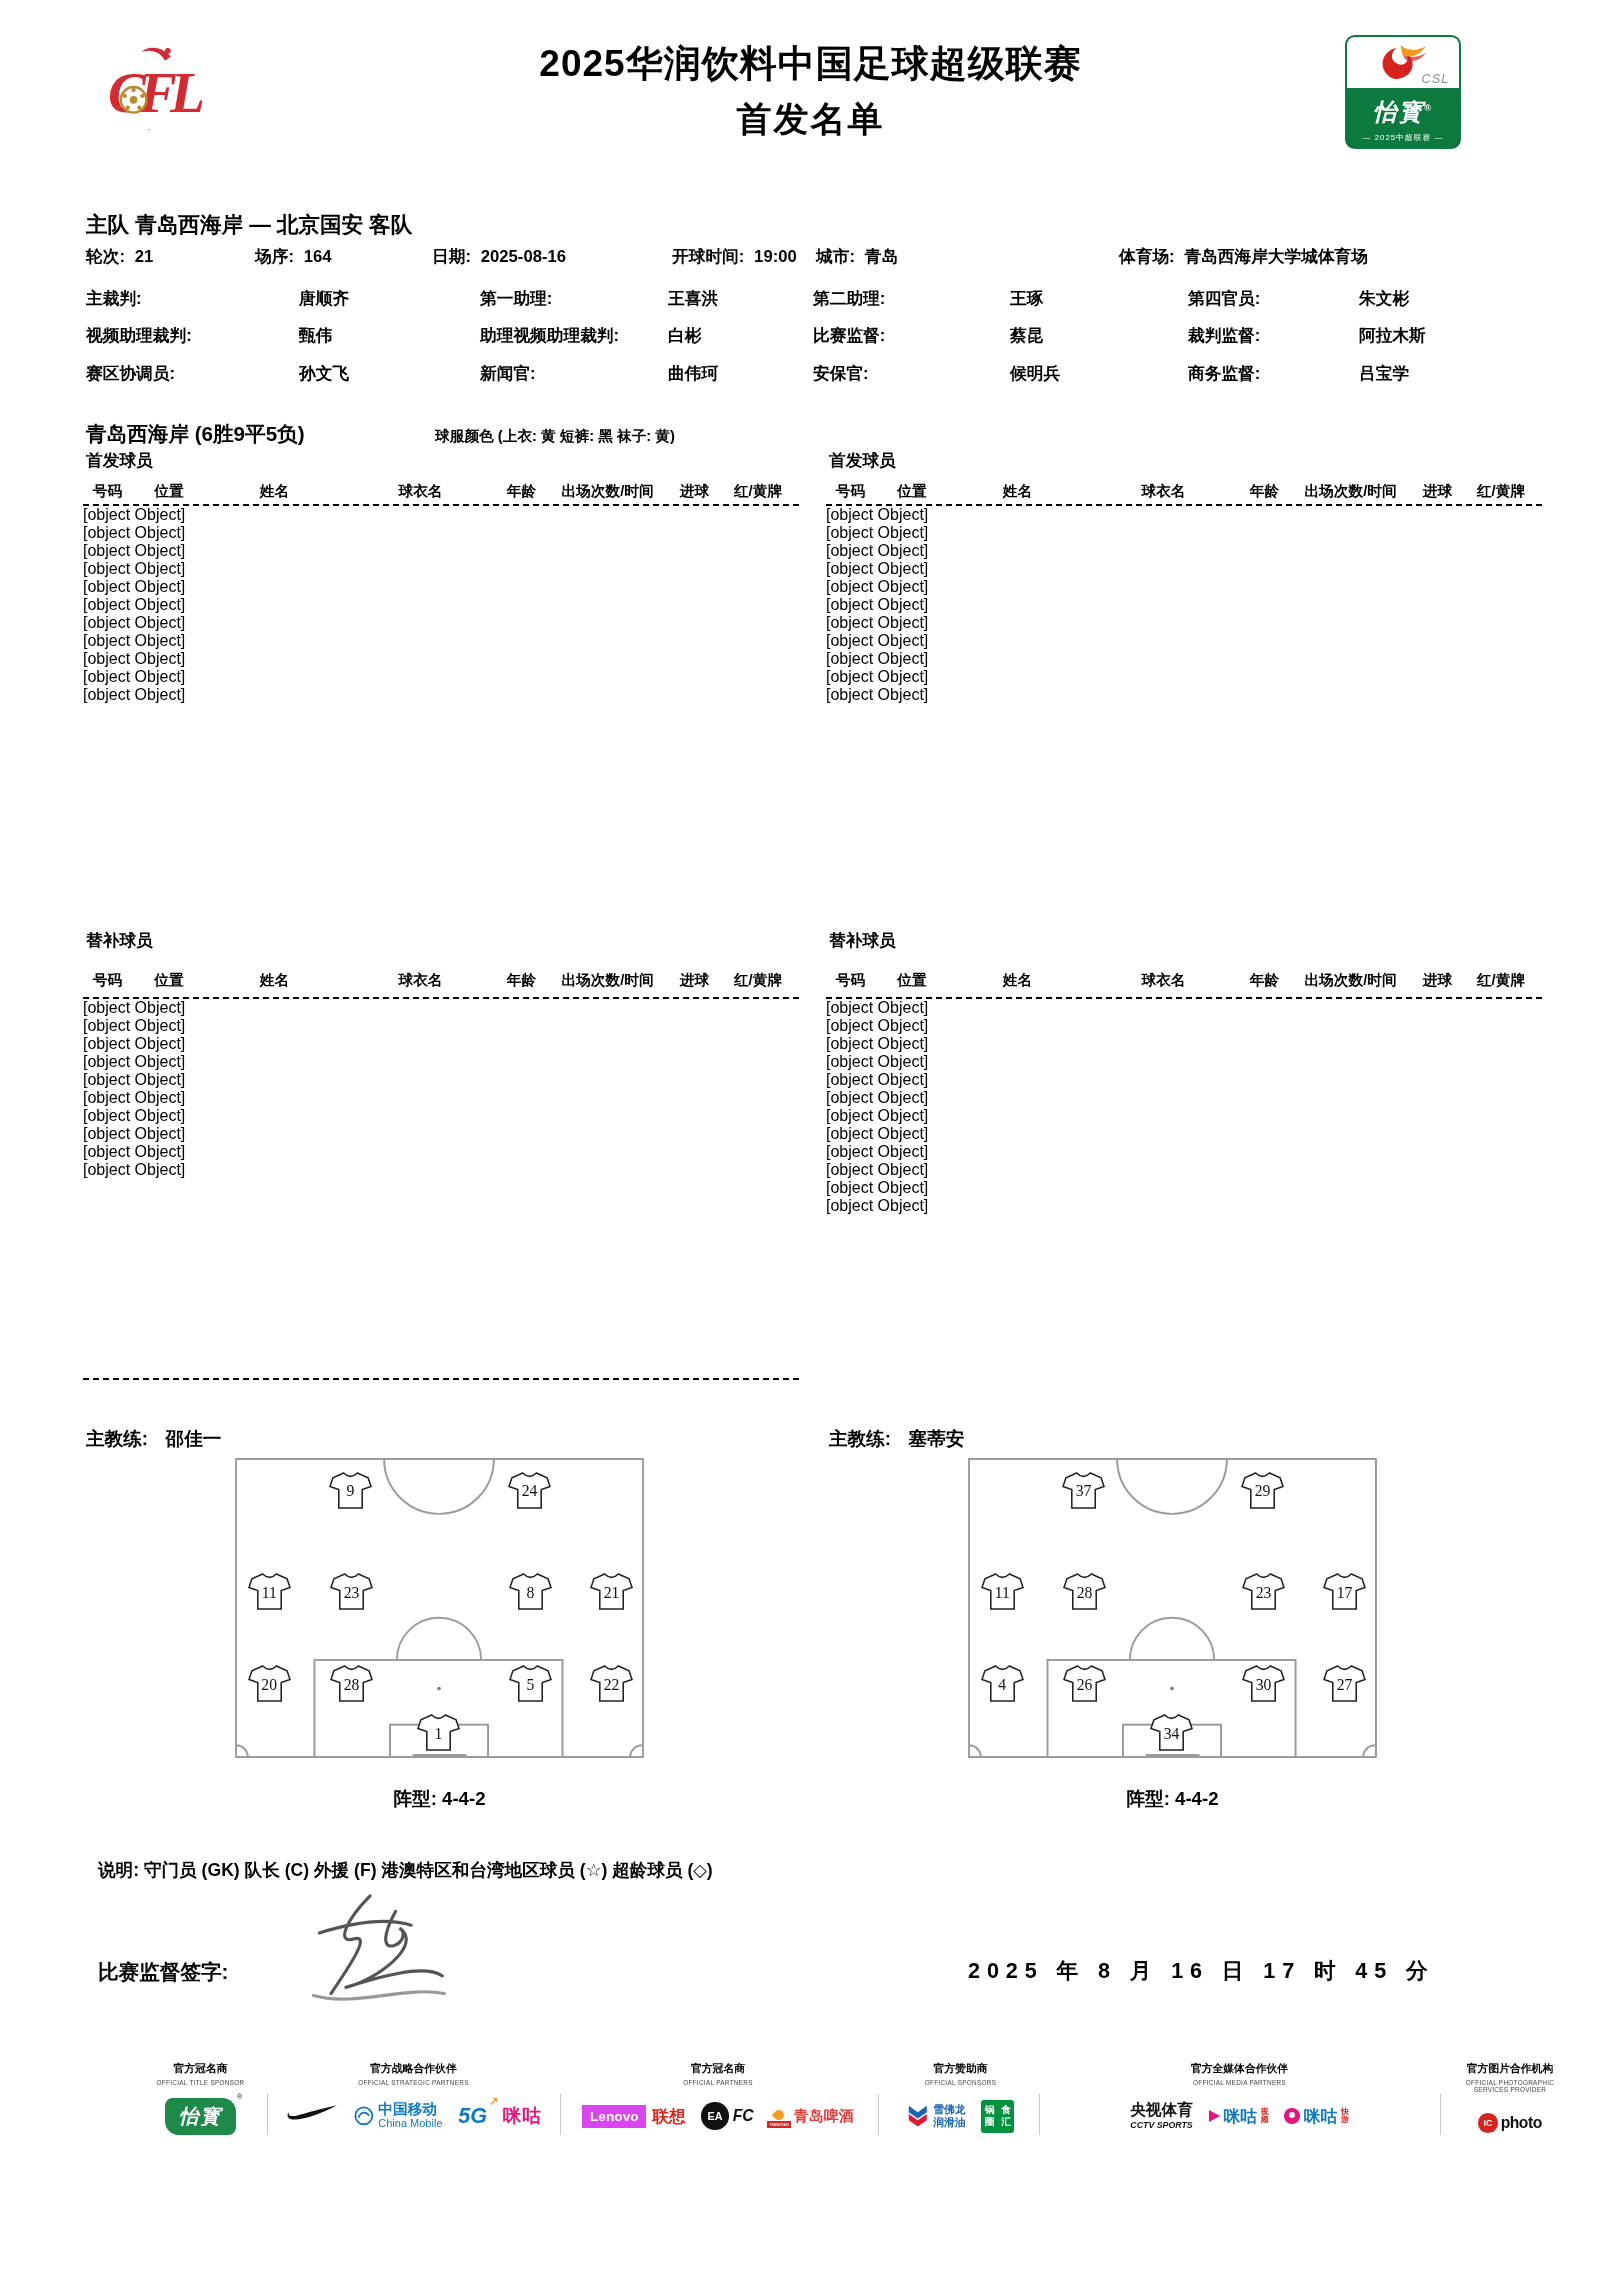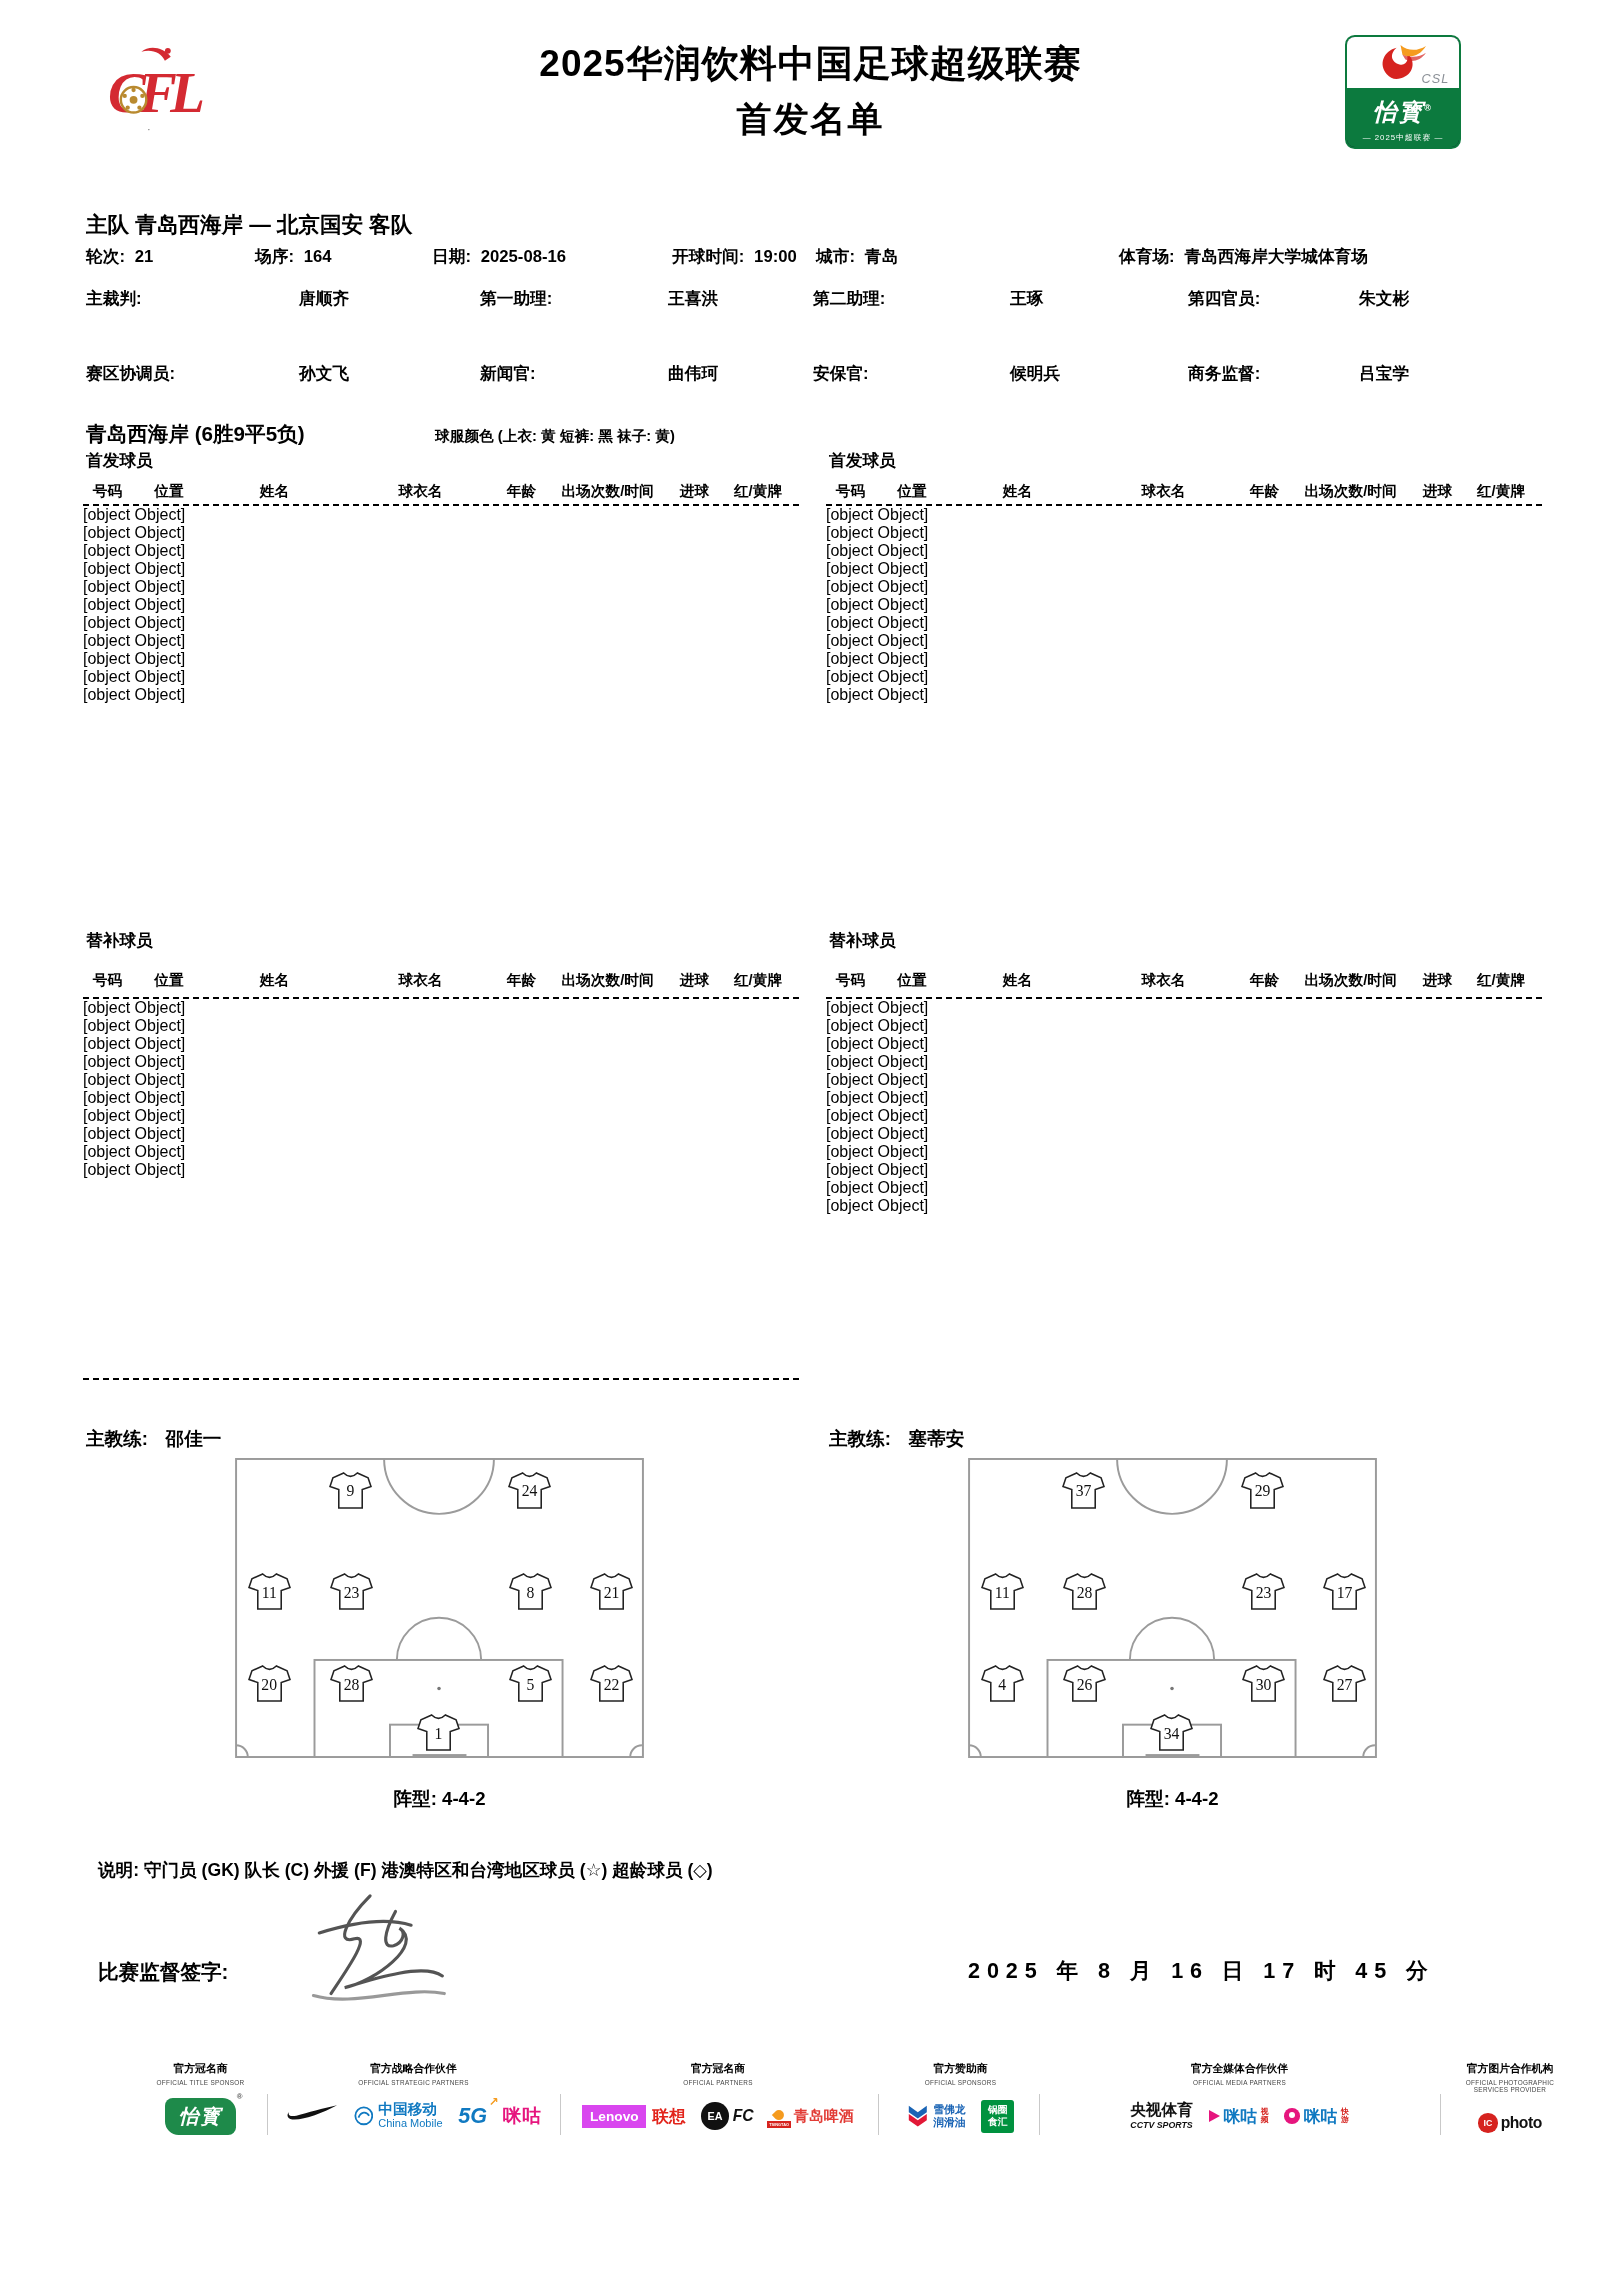--- a/index.html
+++ b/index.html
@@ -88,21 +88,21 @@
   .ea-circle{width:27.4px;height:27.4px;border-radius:50%;background:#111;color:#fff;font-weight:900;font-size:10.8px;
     display:flex;align-items:center;justify-content:center;}
   .ea-fc{font-weight:900;font-style:italic;font-size:15.7px;color:#111;}
   .logo-tsingtao{display:flex;align-items:center;gap:4.9px;}
   .ts-emblem{width:19.6px;height:23.5px;display:flex;flex-direction:column;align-items:center;justify-content:flex-end;}
   .ts-drop{width:9.8px;height:9.8px;background:#f59b1e;border-radius:50% 50% 50% 0;transform:rotate(45deg);margin-bottom:1px;}
   .ts-band{background:#d6231f;color:#fff;font-size:3.9px;padding:1px 2px;font-weight:700;}
   .ts-text{color:#e23c36;font-weight:900;font-size:15px;}
   .logo-chevron{display:flex;align-items:center;gap:4.9px;}
   .chev-texts{color:#1a64b5;font-size:10.8px;font-weight:800;text-align:left;line-height:1.2;}
-  .logo-guoquan{width:33px;height:33px;background:#00923f;color:#fff;display:flex;flex-direction:column;
+  .logo-guoquan{width:33px;height:33px;background:#00923f;color:#fff;display:flex;flex-direction:row;
     align-items:center;justify-content:center;font-size:9.8px;font-weight:800;line-height:1.2;border-radius:2.9px;}
   .logo-cctv{text-align:center;color:#111;}
   .cctv-cn{font-size:15.7px;font-weight:900;line-height:1;}
   .cctv-en{font-size:8.8px;font-weight:800;font-style:italic;margin-top:2.9px;}
   .logo-miguv{display:flex;align-items:center;gap:3.9px;}
   .miguv-icon{width:0;height:0;border-left:11.8px solid #e6157e;border-top:6.9px solid transparent;border-bottom:6.9px solid transparent;}
   .miguv-cn{color:#1079c1;font-weight:900;font-size:16.7px;}
   .miguv-small{display:flex;flex-direction:column;font-size:7.8px;color:#d6231f;font-weight:800;line-height:1.1;}
   .migug-icon{width:15.7px;height:15.7px;border-radius:50%;background:#e6157e;position:relative;}
   .migug-icon::after{content:"";position:absolute;left:4.9px;top:3.9px;width:5.9px;height:5.9px;border-radius:50%;background:#fff;}
@@ -187,20 +187,38 @@
       </div>
 
       <div class="offpair">
         <span class="olabel">第二助理:</span><span class="oval">王琢</span>
       </div>
 
       <div class="offpair">
         <span class="olabel">第四官员:</span><span class="oval">朱文彬</span>
       </div>
     </div>
+  <div class="offrow" id="off-row-2">
+
+      <div class="offpair">
+        <span class="olabel">视频助理裁判:</span><span class="oval">甄伟</span>
+      </div>
+
+      <div class="offpair">
+        <span class="olabel">助理视频助理裁判:</span><span class="oval">白彬</span>
+      </div>
+
+      <div class="offpair">
+        <span class="olabel">比赛监督:</span><span class="oval">蔡昆</span>
+      </div>
+
+      <div class="offpair">
+        <span class="olabel">裁判监督:</span><span class="oval">阿拉木斯</span>
+      </div>
+    </div>
   <div class="offrow" id="off-row-3">
 
       <div class="offpair">
         <span class="olabel">赛区协调员:</span><span class="oval">孙文飞</span>
       </div>
 
       <div class="offpair">
         <span class="olabel">新闻官:</span><span class="oval">曲伟珂</span>
       </div>
 

